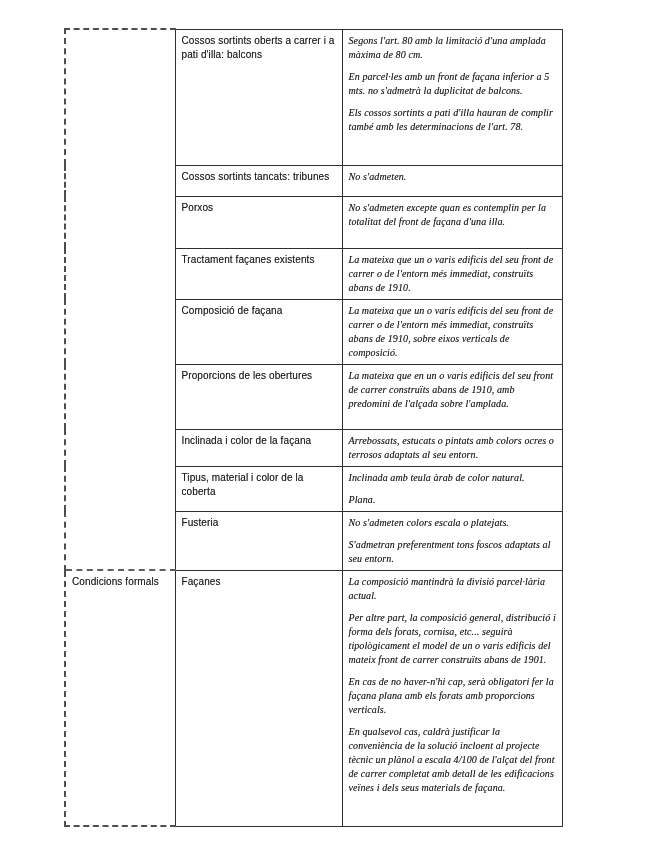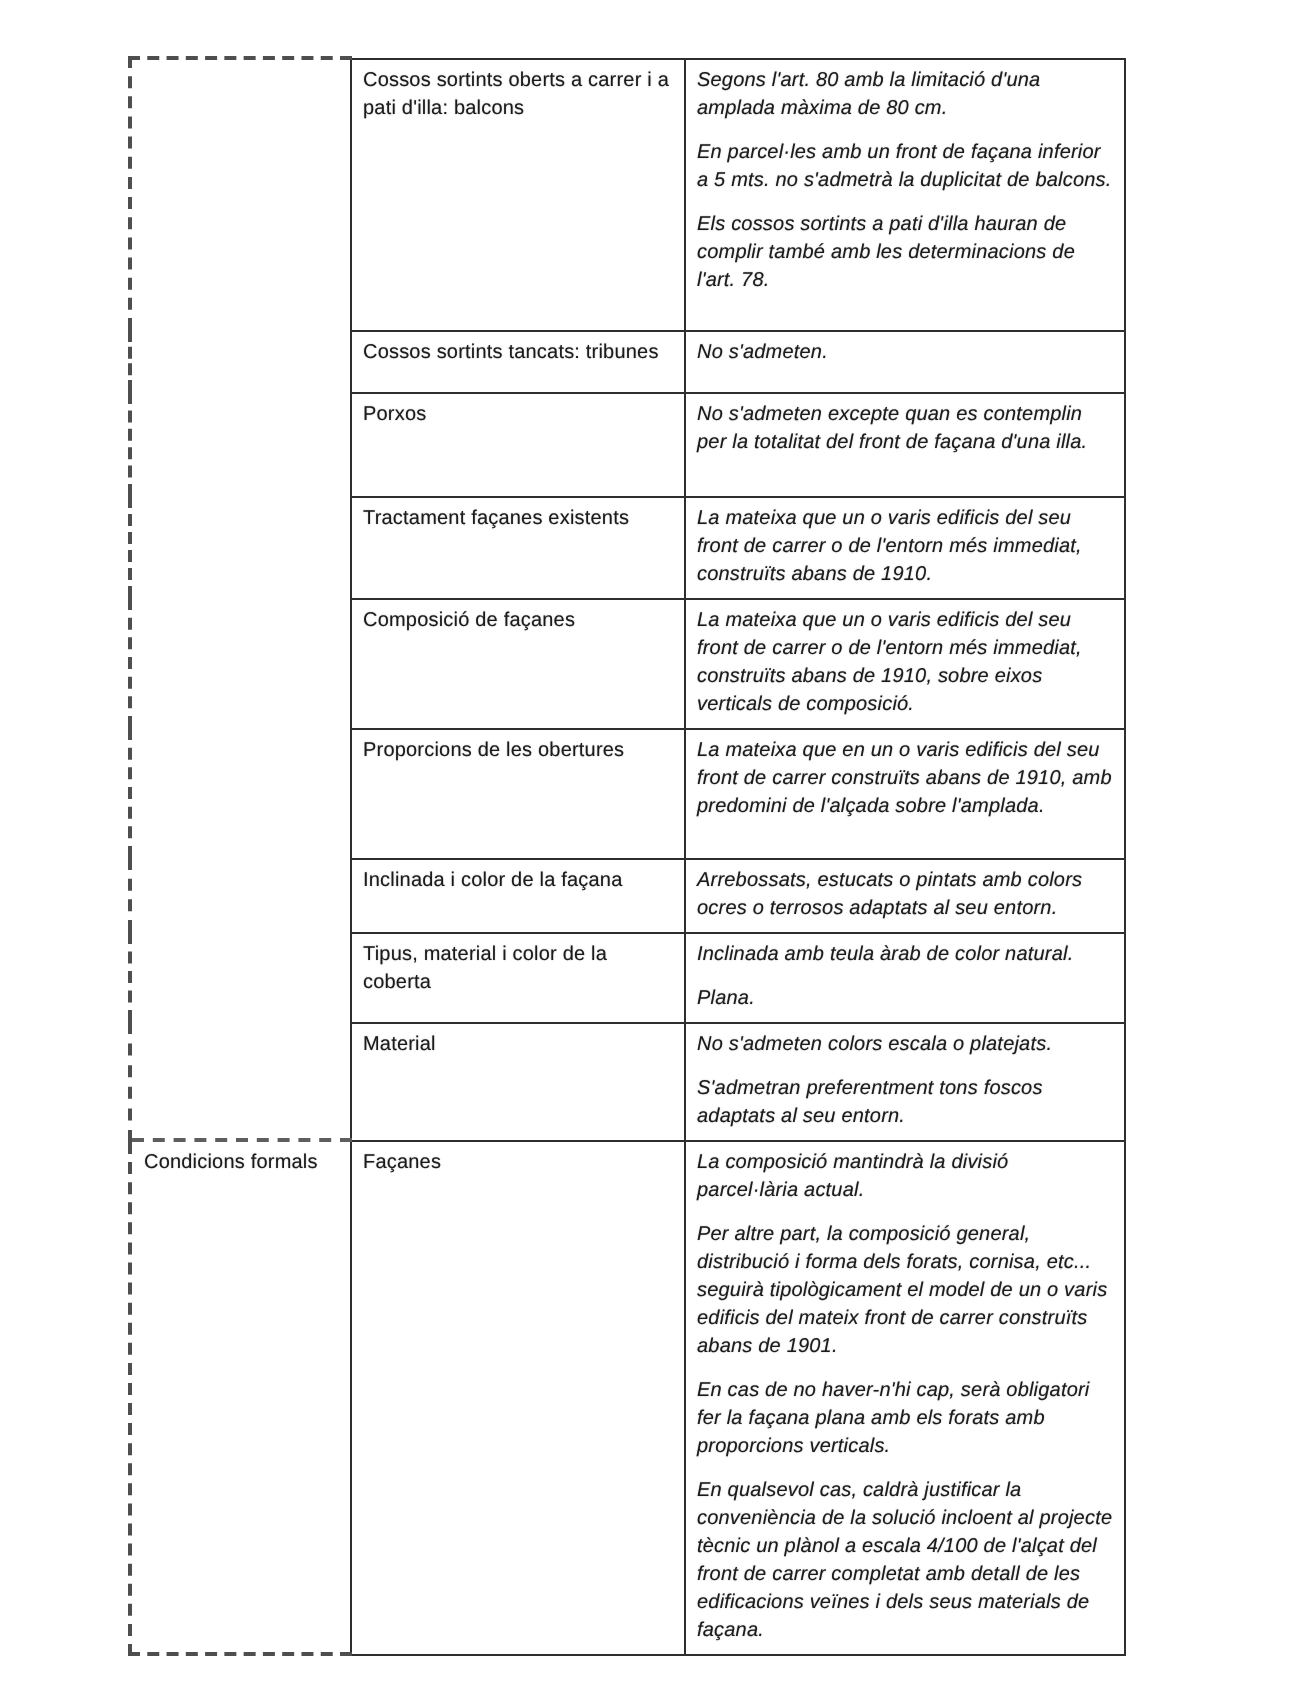--- a/index.html
+++ b/index.html
@@ -39,21 +39,21 @@
     border-top: 2px dashed #4e4e4e;
     border-left: 2px dashed #4e4e4e;
   }
   td.cell-section {
     border-left: 2px dashed #4e4e4e;
     border-top: 2px dashed #5e5e5e;
     border-bottom: 2px dashed #4e4e4e;
   }
   td.cell-label { font-weight: normal; }
   td.cell-value { font-style: italic; }
-  td.cell-value p { margin: 0 0 8px 0; }
+  td.cell-value p { margin: 0 0 8px 0; font-family: Liberation Serif, serif; }
   td.cell-value p:last-child { margin-bottom: 0; }
 
   tr.r1  { height: 136px; }
   tr.r2  { height: 31px;  }
   tr.r3  { height: 52px;  }
   tr.r4  { height: 47px;  }
   tr.r5  { height: 65px;  }
   tr.r6  { height: 65px;  }
   tr.r7  { height: 35px;  }
   tr.r8  { height: 38px;  }
@@ -92,21 +92,21 @@
           <p>No s'admeten excepte quan es contemplin per la totalitat del front de façana d'una illa.</p>
         </td>
       </tr>
       <tr class="r4">
         <td class="cell-label">Tractament façanes existents</td>
         <td class="cell-value">
           <p>La mateixa que un o varis edificis del seu front de carrer o de l'entorn més immediat, construïts abans de 1910.</p>
         </td>
       </tr>
       <tr class="r5">
-        <td class="cell-label">Composició de façanes</td>
+        <td class="cell-label">Composició de façana</td>
         <td class="cell-value">
           <p>La mateixa que un o varis edificis del seu front de carrer o de l'entorn més immediat, construïts abans de 1910, sobre eixos verticals de composició.</p>
         </td>
       </tr>
       <tr class="r6">
         <td class="cell-label">Proporcions de les obertures</td>
         <td class="cell-value">
           <p>La mateixa que en un o varis edificis del seu front de carrer construïts abans de 1910, amb predomini de l'alçada sobre l'amplada.</p>
         </td>
       </tr>
@@ -117,21 +117,21 @@
         </td>
       </tr>
       <tr class="r8">
         <td class="cell-label">Tipus, material i color de la coberta</td>
         <td class="cell-value">
           <p>Inclinada amb teula àrab de color natural.</p>
           <p>Plana.</p>
         </td>
       </tr>
       <tr class="r9">
-        <td class="cell-label">Material</td>
+        <td class="cell-label">Fusteria</td>
         <td class="cell-value">
           <p>No s'admeten colors escala o platejats.</p>
           <p>S'admetran preferentment tons foscos adaptats al seu entorn.</p>
         </td>
       </tr>
       <tr class="r10">
         <td class="cell-section">Condicions formals</td>
         <td class="cell-label">Façanes</td>
         <td class="cell-value">
           <p>La composició mantindrà la divisió parcel·lària actual.</p>

